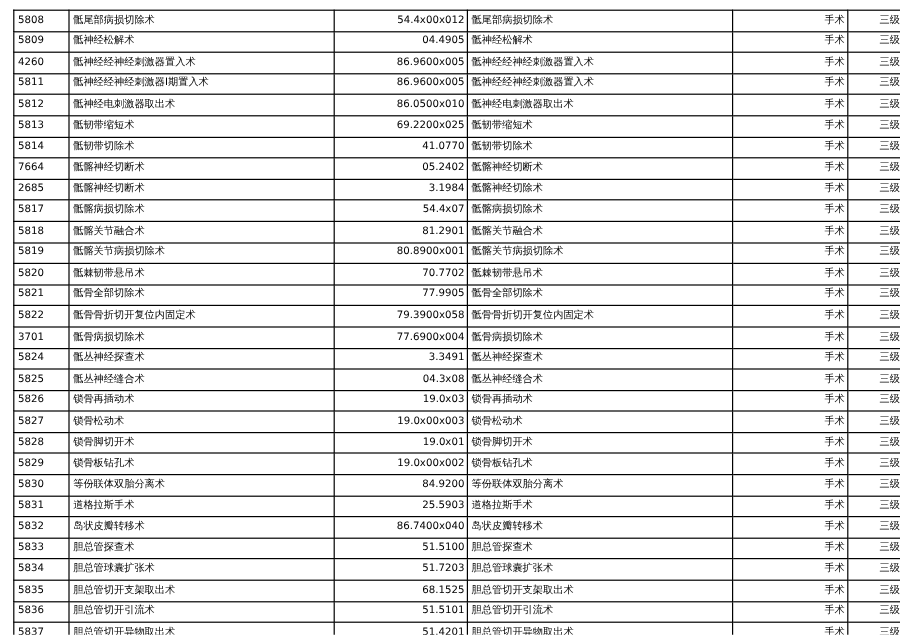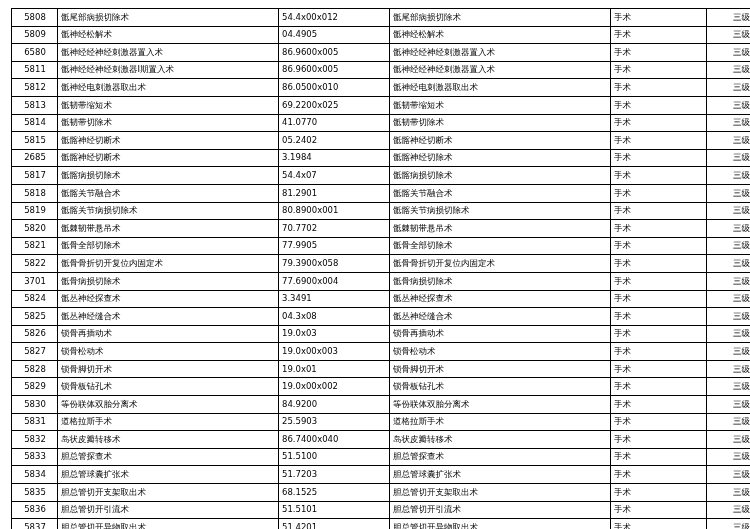--- a/index.html
+++ b/index.html
@@ -32,39 +32,39 @@
   table.proc-table td {
     border: 1px solid #000000;
     padding: 1px 2px 1px 3px;
     height: 14.6px;
     vertical-align: middle;
     white-space: nowrap;
     overflow: hidden;
   }
   td.c-code {
     width: 40px;
-    text-align: center;
+    text-align: left;
     padding-left: 5px;
   }
   td.c-name {
     width: 215px;
     text-align: left;
   }
   td.c-icd {
     width: 105px;
-    text-align: left;
+    text-align: right;
     padding-left: 4px;
   }
   td.c-name2 {
     width: 215px;
     text-align: left;
   }
   td.c-type {
     width: 90px;
-    text-align: left;
+    text-align: right;
   }
   td.c-level {
     width: 63px;
     text-align: center;
   }
 </style>
 </head>
 <body>
 
 <div id="page">
@@ -80,21 +80,21 @@
         </tr>
         <tr>
           <td class="c-code">5809</td>
           <td class="c-name">骶神经松解术</td>
           <td class="c-icd">04.4905</td>
           <td class="c-name2">骶神经松解术</td>
           <td class="c-type">手术</td>
           <td class="c-level">三级</td>
         </tr>
         <tr>
-          <td class="c-code">6580</td>
+          <td class="c-code">4260</td>
           <td class="c-name">骶神经经神经刺激器置入术</td>
           <td class="c-icd">86.9600x005</td>
           <td class="c-name2">骶神经经神经刺激器置入术</td>
           <td class="c-type">手术</td>
           <td class="c-level">三级</td>
         </tr>
         <tr>
           <td class="c-code">5811</td>
           <td class="c-name">骶神经经神经刺激器Ⅰ期置入术</td>
           <td class="c-icd">86.9600x005</td>
@@ -120,21 +120,21 @@
         </tr>
         <tr>
           <td class="c-code">5814</td>
           <td class="c-name">骶韧带切除术</td>
           <td class="c-icd">41.0770</td>
           <td class="c-name2">骶韧带切除术</td>
           <td class="c-type">手术</td>
           <td class="c-level">三级</td>
         </tr>
         <tr>
-          <td class="c-code">5815</td>
+          <td class="c-code">7664</td>
           <td class="c-name">骶髂神经切断术</td>
           <td class="c-icd">05.2402</td>
           <td class="c-name2">骶髂神经切断术</td>
           <td class="c-type">手术</td>
           <td class="c-level">三级</td>
         </tr>
         <tr>
           <td class="c-code">2685</td>
           <td class="c-name">骶髂神经切断术</td>
           <td class="c-icd">3.1984</td>

